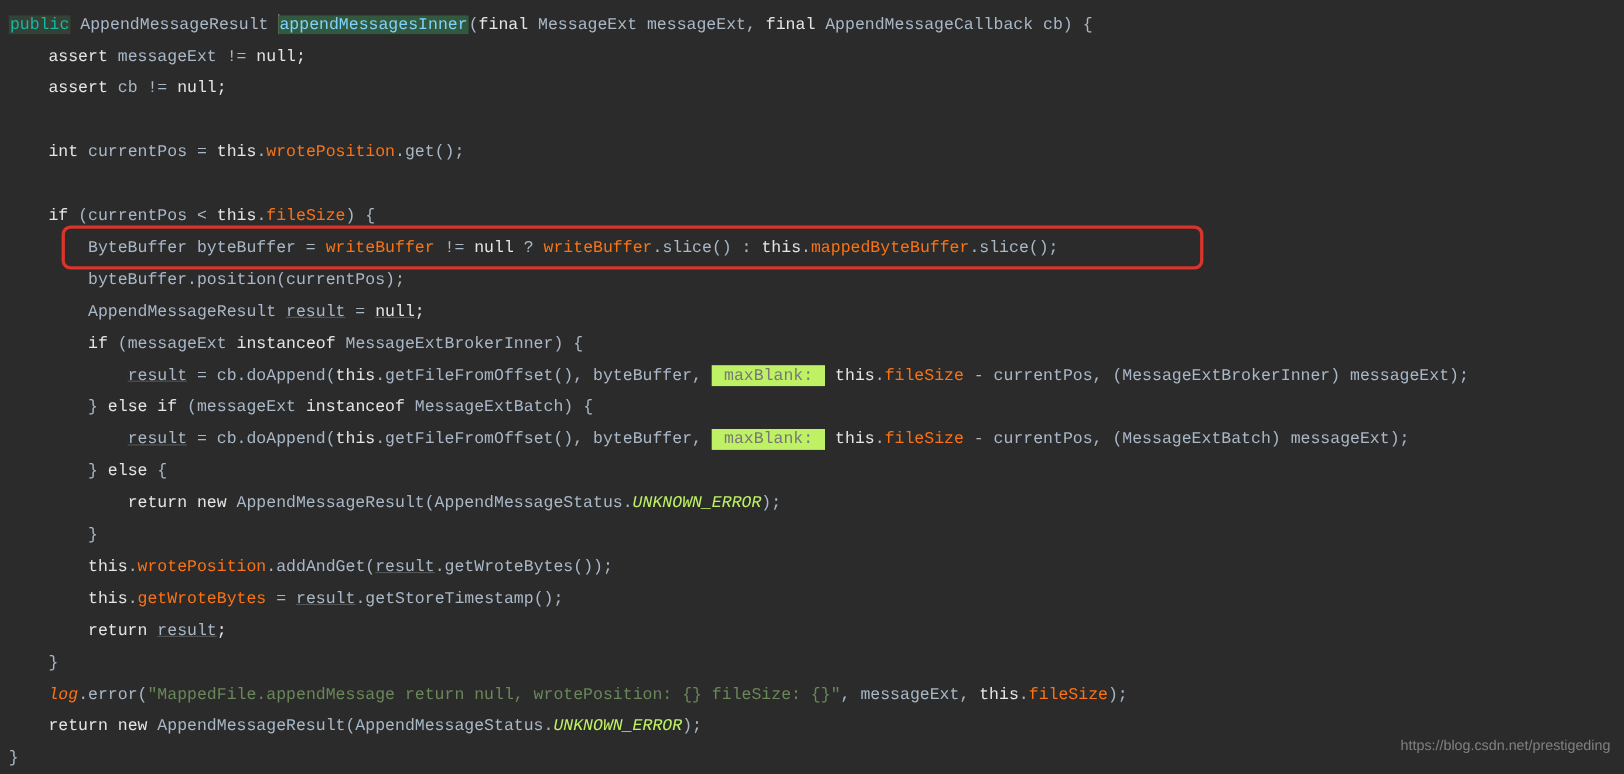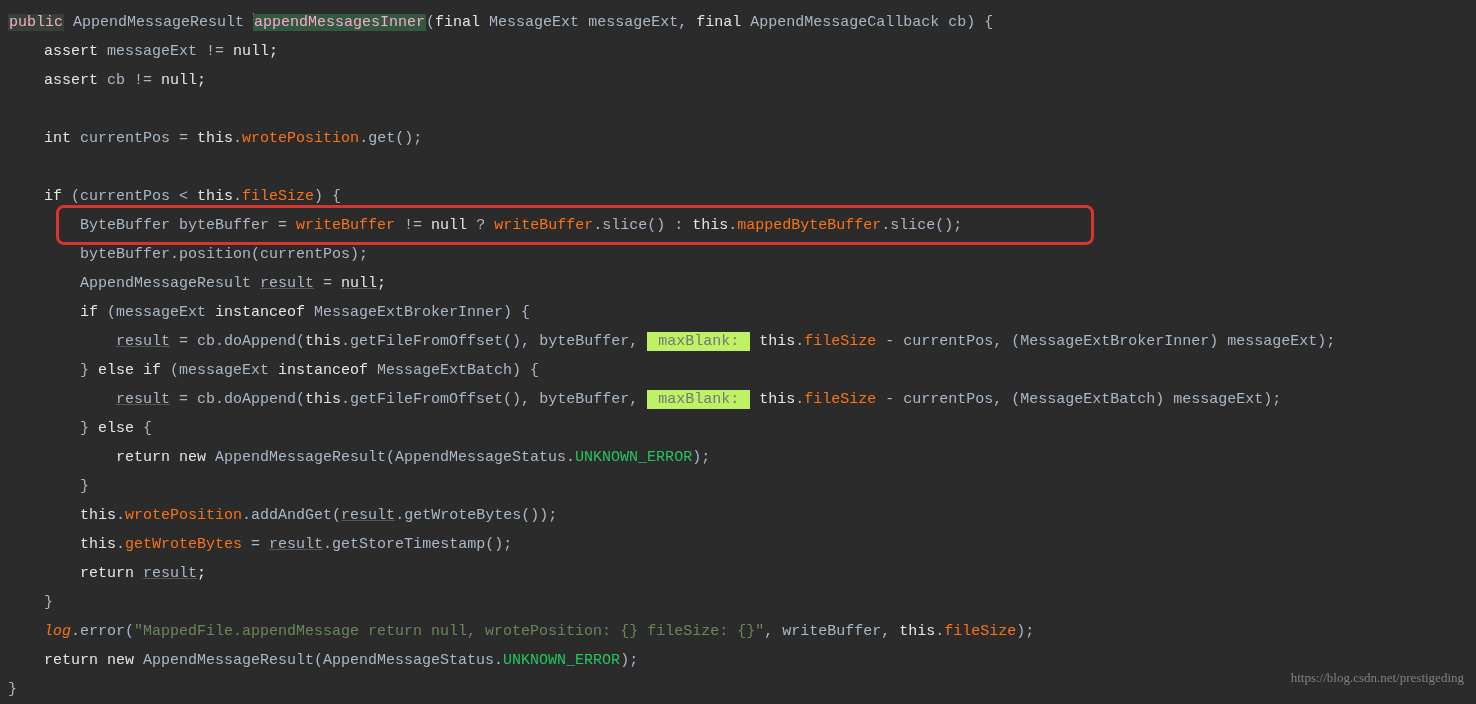--- a/index.html
+++ b/index.html
@@ -12,42 +12,42 @@
       padding: 8px 0 8px 8px;
       position: relative;
       overflow: hidden;
       width: 1476px;
       height: 704px;
     }
     pre {
       font-family: inherit;
       white-space: pre;
     }
-    .kw-public { color: #f9a8d4; background: #344134; padding: 0 1px; }
+    .kw-public { color: #14b8a6; background: #344134; padding: 0 1px; }
     .kw { color: #e5e5e5; }
-    .method-hl { color: #f9a8d4; background: #32593d; padding: 0 1px; }
+    .method-hl { color: #7dd3fc; background: #32593d; padding: 0 1px; }
     .field { color: #f97316; }
     .string { color: #6a8759; }
     .italic-id { font-style: italic; }
     .under { text-decoration: underline; text-decoration-color: #555; }
     .param-hint { background: #bef264; color: #787878; padding: 1px 2px; }
-    .static-field { color: #22c55e; }
+    .static-field { color: #bef264; font-style: italic; }
     .highlight-box {
       position: absolute;
       border: 3px solid #d9352c;
       border-radius: 8px;
       pointer-events: none;
     }
     .watermark {
       position: absolute;
       bottom: 12px;
       right: 12px;
       color: #808080;
       font-size: 13px;
-      font-family: Liberation Serif, serif;
+      font-family: Liberation Sans, sans-serif;
     }
     .cursor-bar {
       display: inline-block;
       width: 1px;
       height: 18px;
       background: #b0b0b0;
       vertical-align: middle;
       margin-right: -1px;
     }
   </style>
@@ -68,19 +68,19 @@
 <span>            <span class="under">result</span><span> = cb.doAppend(</span><span class="kw">this</span><span>.getFileFromOffset(), byteBuffer, </span><span class="param-hint"> maxBlank: </span><span> </span><span class="kw">this</span><span>.</span><span class="field">fileSize</span><span> - currentPos, (MessageExtBrokerInner) messageExt);</span></span>
 <span>        <span>} </span><span class="kw">else if</span><span> (messageExt </span><span class="kw">instanceof</span><span> MessageExtBatch) {</span></span>
 <span>            <span class="under">result</span><span> = cb.doAppend(</span><span class="kw">this</span><span>.getFileFromOffset(), byteBuffer, </span><span class="param-hint"> maxBlank: </span><span> </span><span class="kw">this</span><span>.</span><span class="field">fileSize</span><span> - currentPos, (MessageExtBatch) messageExt);</span></span>
 <span>        <span>} </span><span class="kw">else</span><span> {</span></span>
 <span>            <span class="kw">return new</span><span> AppendMessageResult(AppendMessageStatus.</span><span class="static-field">UNKNOWN_ERROR</span><span>);</span></span>
 <span>        <span>}</span></span>
 <span>        <span class="kw">this</span><span>.</span><span class="field">wrotePosition</span><span>.addAndGet(</span><span class="under">result</span><span>.getWroteBytes());</span></span>
 <span>        <span class="kw">this</span><span>.</span><span class="field">getWroteBytes</span><span> = </span><span class="under">result</span><span>.getStoreTimestamp();</span></span>
 <span>        <span class="kw">return</span><span> </span><span class="under">result</span><span class="kw">;</span></span>
 <span>    <span>}</span></span>
-<span>    <span class="field italic-id">log</span><span>.error(</span><span class="string">"MappedFile.appendMessage return null, wrotePosition: {} fileSize: {}"</span><span>, writeBuffer, </span><span class="kw">this</span><span>.</span><span class="field">fileSize</span><span>);</span></span>
+<span>    <span class="field italic-id">log</span><span>.error(</span><span class="string">"MappedFile.appendMessage return null, wrotePosition: {} fileSize: {}"</span><span>, messageExt, </span><span class="kw">this</span><span>.</span><span class="field">fileSize</span><span>);</span></span>
 <span>    <span class="kw">return new</span><span> AppendMessageResult(AppendMessageStatus.</span><span class="static-field">UNKNOWN_ERROR</span><span>);</span></span>
 <span><span>}</span></span></pre>
 
 <div class="highlight-box" style="left:56px;top:205px;width:1038px;height:40px;"></div>
 
 <div class="watermark">https://blog.csdn.net/prestigeding</div>
 
 </body></html>

